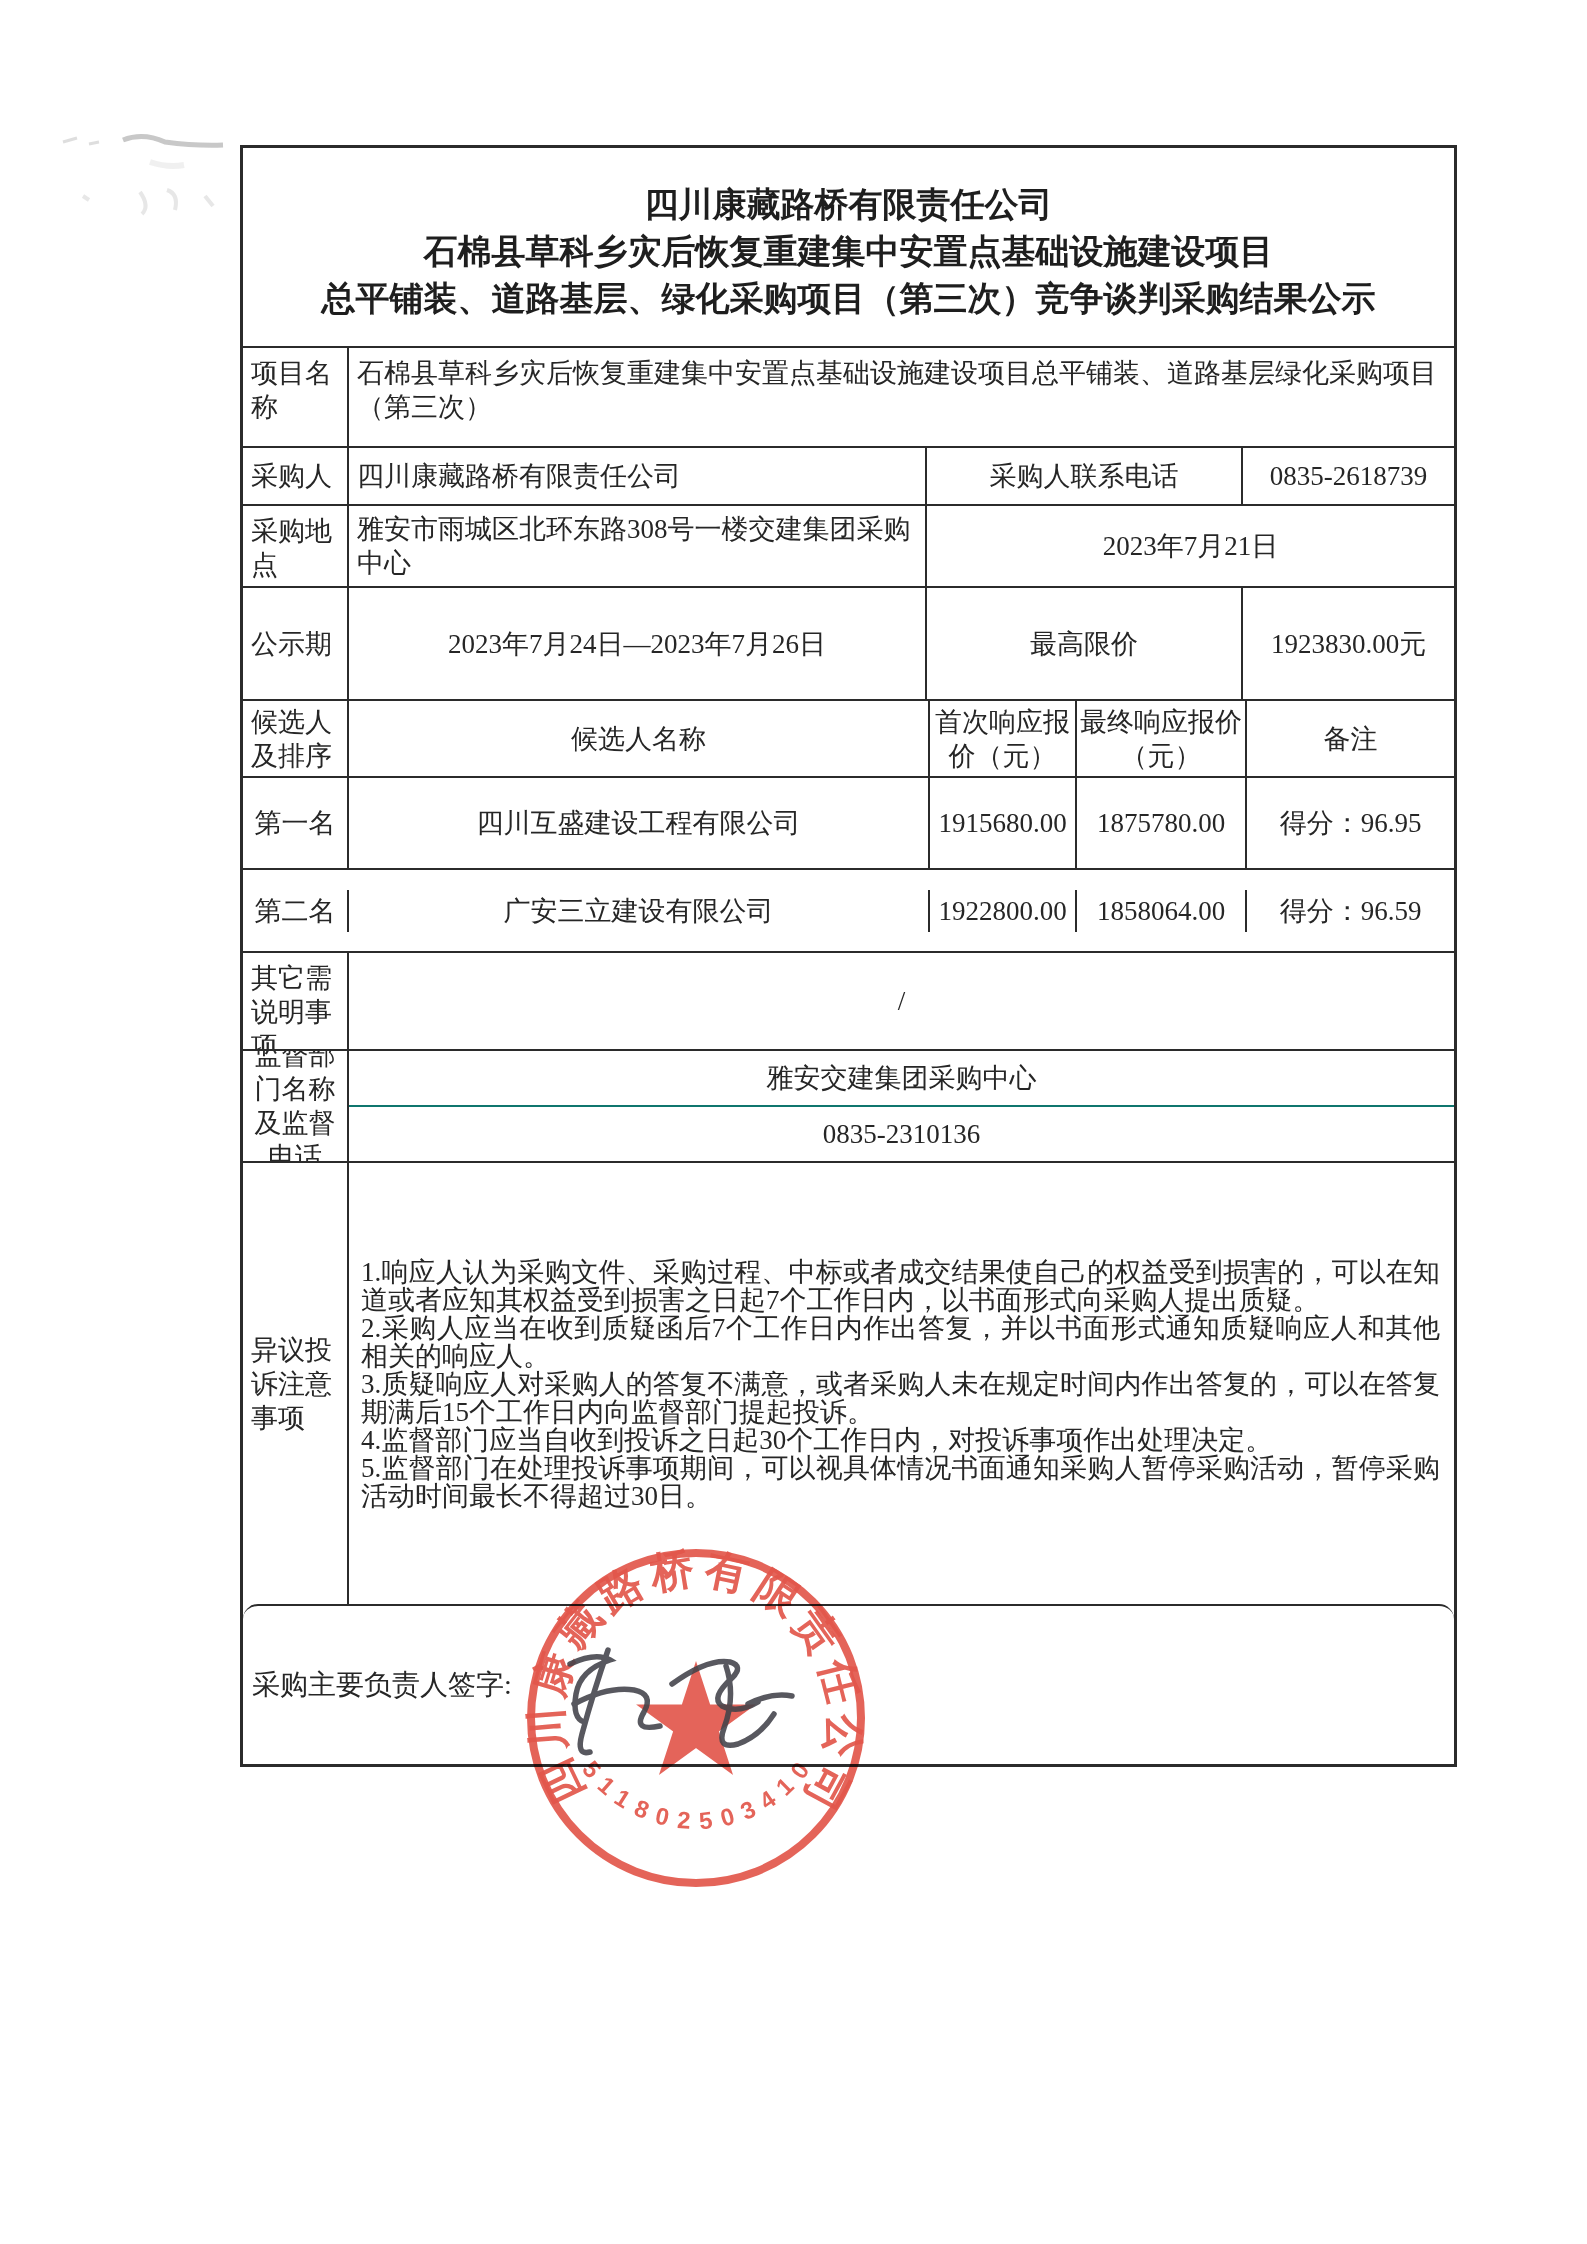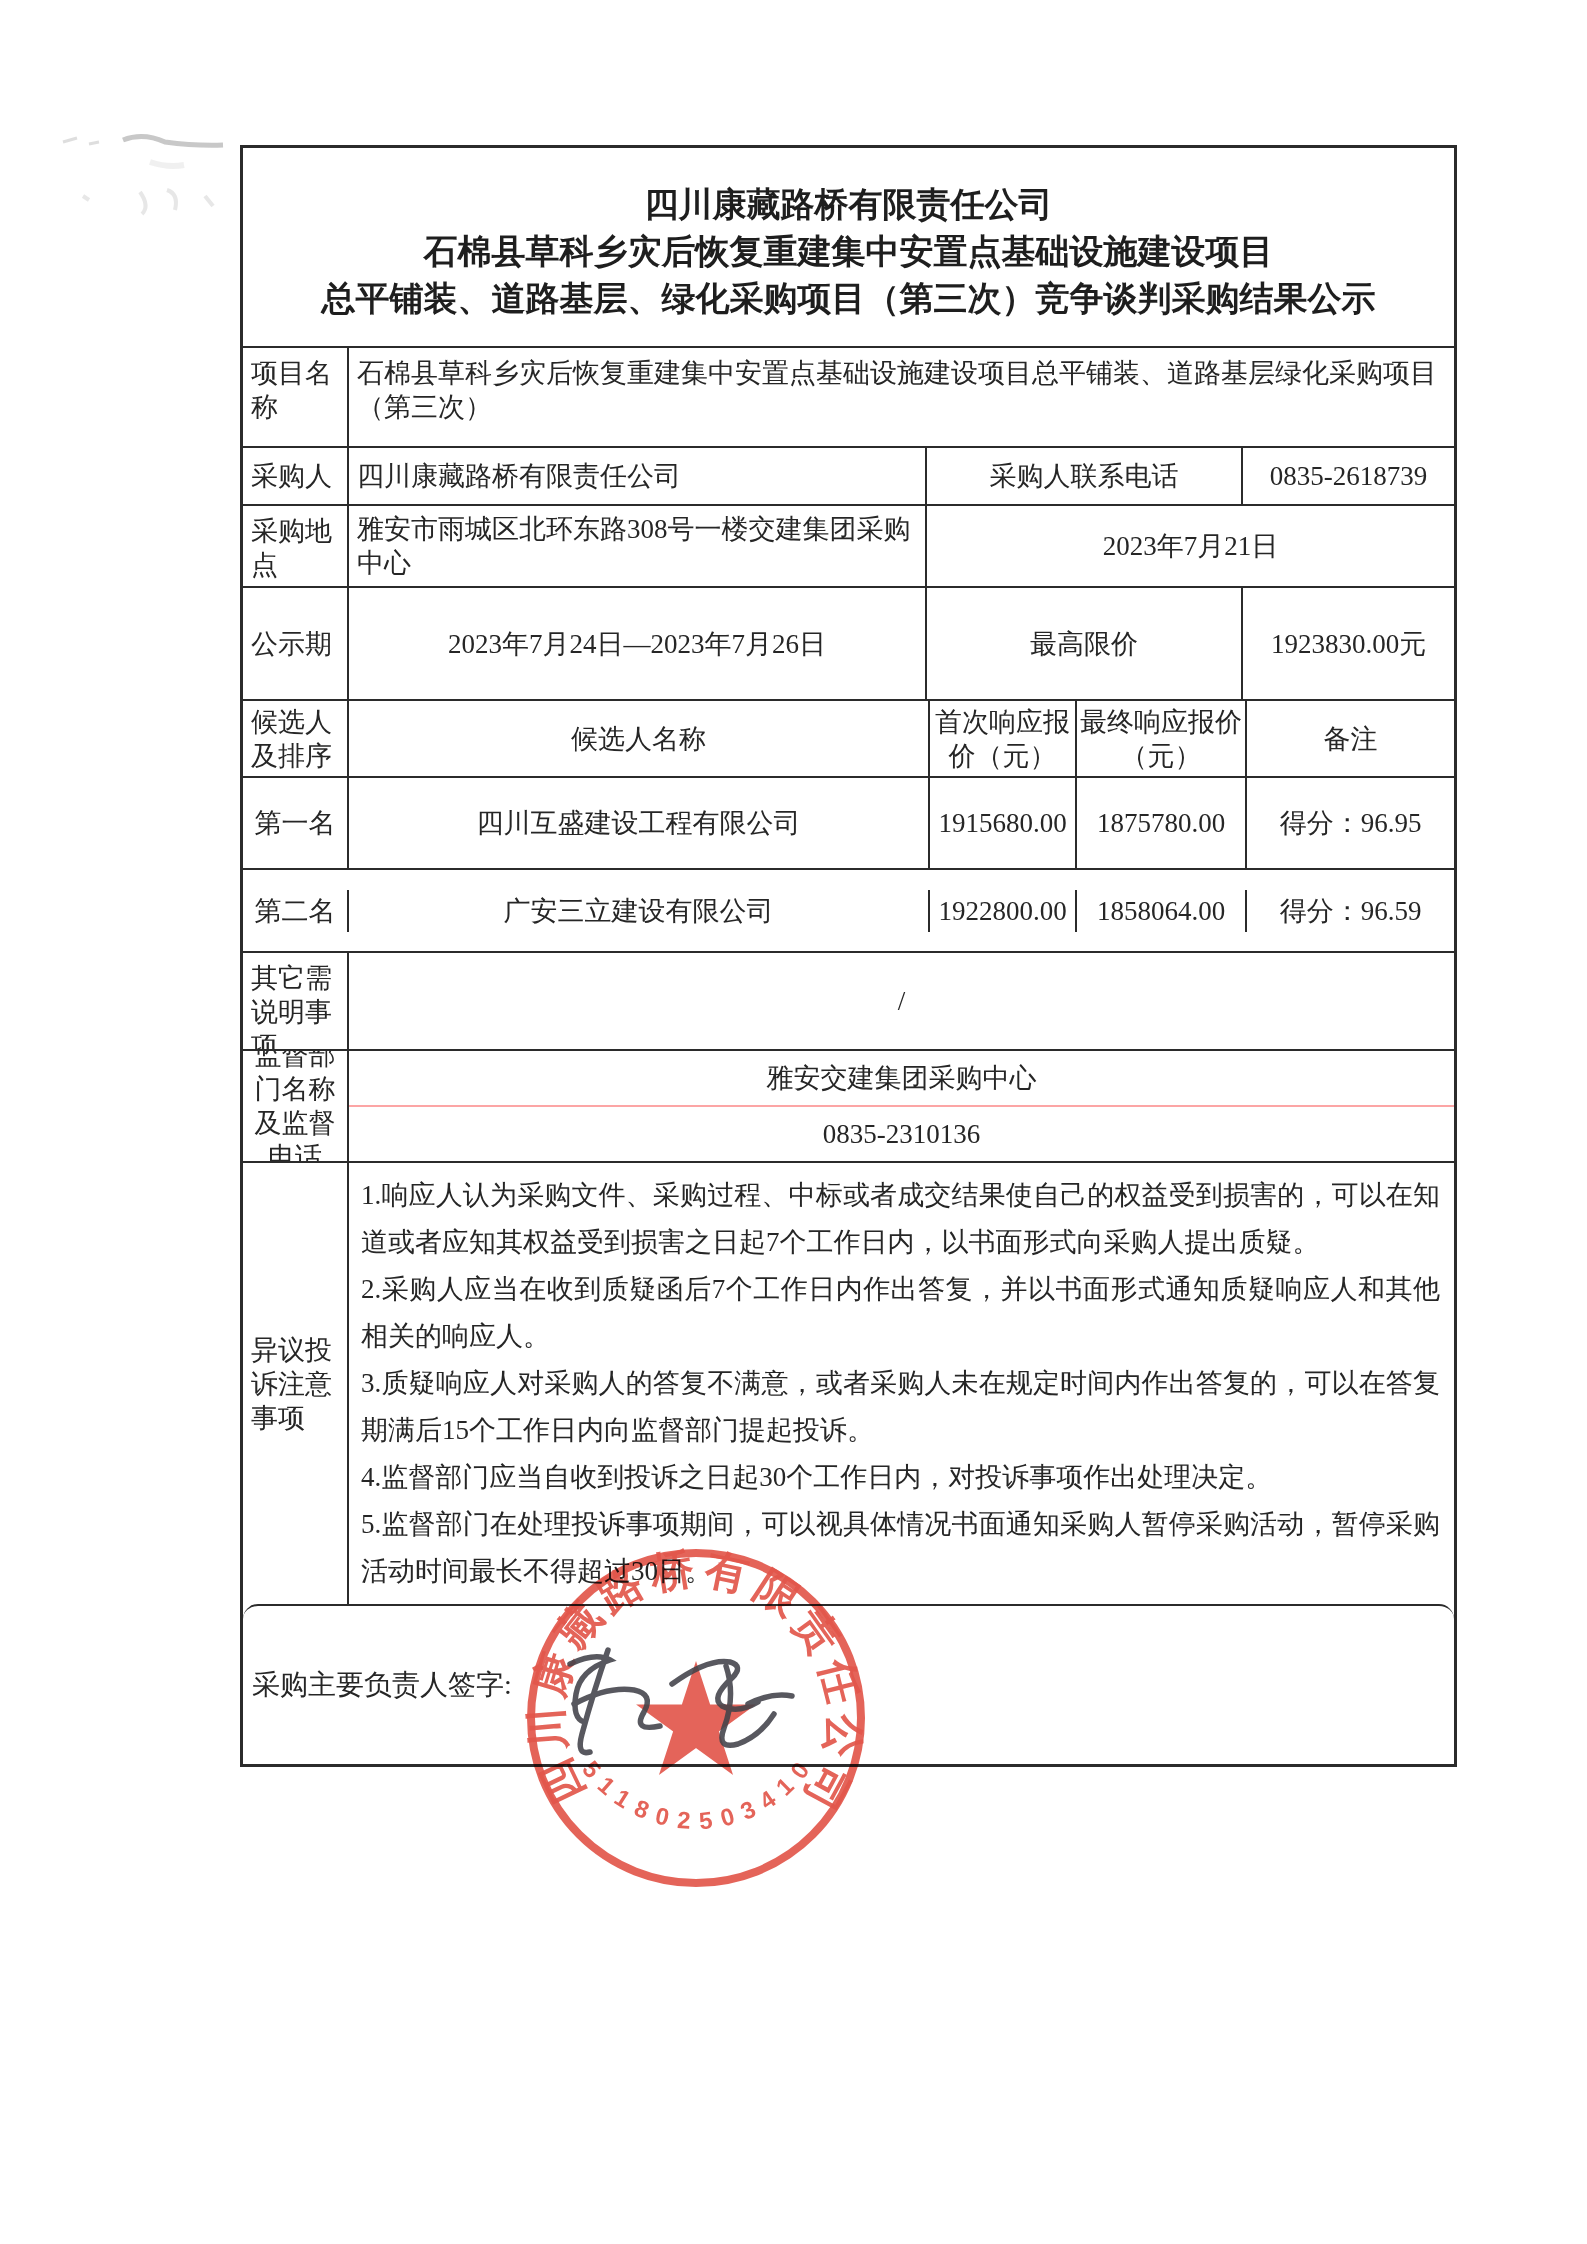--- a/index.html
+++ b/index.html
@@ -56,27 +56,27 @@
   .r-complaint{height:443px;}
   .r-sign{height:160px;border-radius:15px;}
   
   .c-name{width:581px;flex:none;justify-content:center;text-align:center;}
   .c-first{width:147px;flex:none;justify-content:center;text-align:center;padding:4px 2px;}
   .c-final{width:170px;flex:none;justify-content:center;text-align:center;padding:4px 2px;}
   .c-rem{flex:1;justify-content:center;text-align:center;}
   
   .sup-right{flex:1;display:flex;flex-direction:column;border-left:2px solid #2b2b2b;box-sizing:border-box;}
   .sup-sub{flex:1;display:flex;align-items:center;justify-content:center;font-size:27px;box-sizing:border-box;}
-  .sup-sub + .sup-sub{border-top:2px solid #fca5a5;}
+  .sup-sub + .sup-sub{border-top:2px solid #0f766e;}
   
   .complaint-cell{
     flex:1;border-left:2px solid #2b2b2b;box-sizing:border-box;
     display:flex;flex-direction:column;justify-content:center;
     padding:10px 14px 10px 12px;
-    font-size:27px;line-height:47px;
+    font-size:27px;line-height:28px;
   }
   .complaint-cell p{margin:0;text-align:justify;}
   
   .sign-cell{
     width:100%;display:flex;align-items:center;
     padding-left:9px;font-size:28px;box-sizing:border-box;
   }
   
   .stamp{
     position:absolute;left:512px;top:1532px;width:368px;height:372px;

